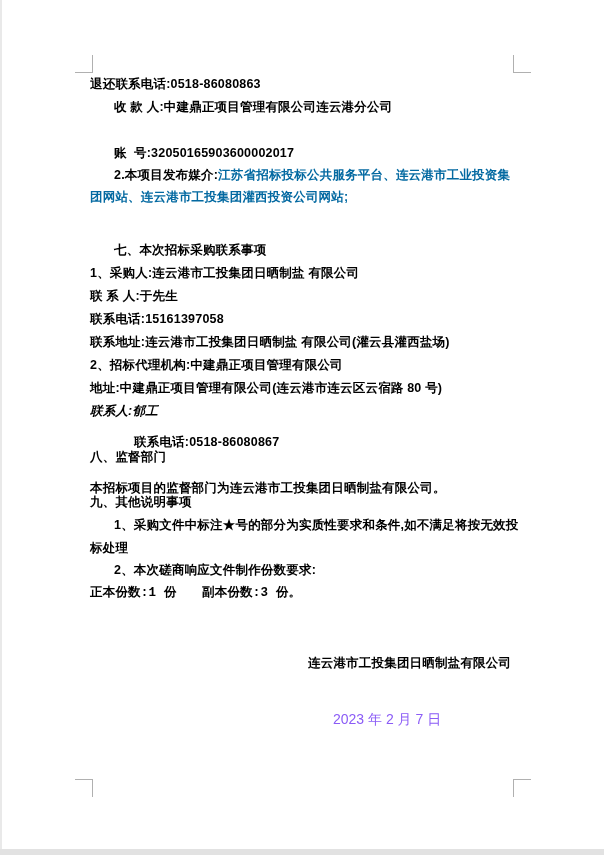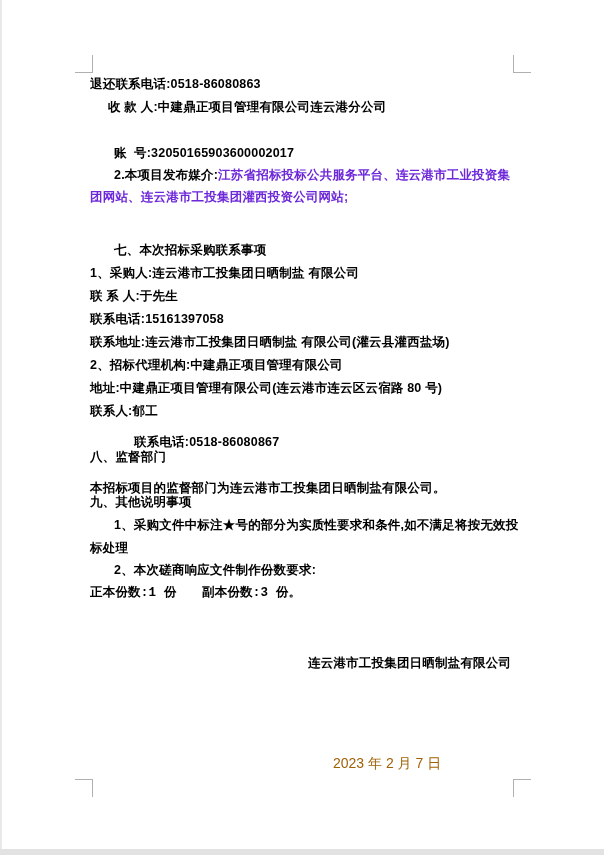--- a/index.html
+++ b/index.html
@@ -31,59 +31,58 @@
   .crop.br { left: 513px; top: 779px; border-left: 1px solid #b0b0b0;  border-top: 1px solid #b0b0b0; }
   .ln {
     position: absolute;
     font-size: 12.5px;
     font-weight: 700;
     color: #000000;
     white-space: pre;
     line-height: 16px;
     letter-spacing: 0.2px;
   }
-  .red { color: #6d28d9; }
+  .red { color: #0369a1; }
   .date-line {
     position: absolute;
     font-size: 14px;
     font-weight: 400;
-    color: #a16207;
+    color: #8b5cf6;
     white-space: pre;
     line-height: 17px;
-    margin-top: 44px;
   }
 </style>
 </head>
 <body>
 
 <div class="page">
 
   <div class="edge-left"></div>
   <div class="edge-bottom"></div>
 
   <div class="crop tl"></div>
   <div class="crop tr"></div>
   <div class="crop bl"></div>
   <div class="crop br"></div>
 
   <div class="ln" style="top:76px;  left:90px;">退还联系电话:0518-86080863</div>
-  <div class="ln" style="top:99px;  left:108px;">收 款 人:中建鼎正项目管理有限公司连云港分公司</div>
+  <div class="ln" style="top:99px;  left:114px;">收 款 人:中建鼎正项目管理有限公司连云港分公司</div>
   <div class="ln" style="top:145px; left:114px;">账  号:32050165903600002017</div>
 
   <div class="ln" style="top:167px; left:114px;"><span>2.本项目发布媒介:</span><span class="red">江苏省招标投标公共服务平台、连云港市工业投资集</span></div>
   <div class="ln" style="top:242px; left:114px;">七、本次招标采购联系事项</div>
 
   <div class="ln red" style="top:189px; left:90px;">团网站、连云港市工投集团灌西投资公司网站;</div>
   <div class="ln" style="top:265px; left:90px;text-align:right;">1、采购人:连云港市工投集团日晒制盐 有限公司</div>
   <div class="ln" style="top:288px; left:90px;">联 系 人:于先生</div>
   <div class="ln" style="top:311px; left:90px;">联系电话:15161397058</div>
   <div class="ln" style="top:334px; left:90px;">联系地址:连云港市工投集团日晒制盐 有限公司(灌云县灌西盐场)</div>
   <div class="ln" style="top:357px; left:90px;">2、招标代理机构:中建鼎正项目管理有限公司</div>
   <div class="ln" style="top:380px; left:90px;">地址:中建鼎正项目管理有限公司(连云港市连云区云宿路 80 号)</div>
-  <div class="ln" style="top:403px; left:90px;">联系人:郁工</div>
+  <div class="ln" style="top:403px; left:90px;font-style:italic;">联系人:郁工</div>
   <div class="ln" style="top:434px; left:90px;padding-left:44px;">联系电话:0518-86080867</div>
   <div class="ln" style="top:449px; left:90px;">八、监督部门</div>
   <div class="ln" style="top:480px; left:90px;">本招标项目的监督部门为连云港市工投集团日晒制盐有限公司。</div>
   <div class="ln" style="top:494px; left:90px;">九、其他说明事项</div>
   <div class="ln" style="top:517px; left:114px;">1、采购文件中标注★号的部分为实质性要求和条件,如不满足将按无效投</div>
   <div class="ln" style="top:540px; left:90px;">标处理</div>
   <div class="ln" style="top:562px; left:114px;">2、本次磋商响应文件制作份数要求:</div>
   <div class="ln" style="top:585px; left:90px;font-family:Liberation Mono, monospace;">正本份数:1 份　　副本份数:3 份。</div>
 
   <div class="ln" style="top:655px; left:308px;">连云港市工投集团日晒制盐有限公司</div>

